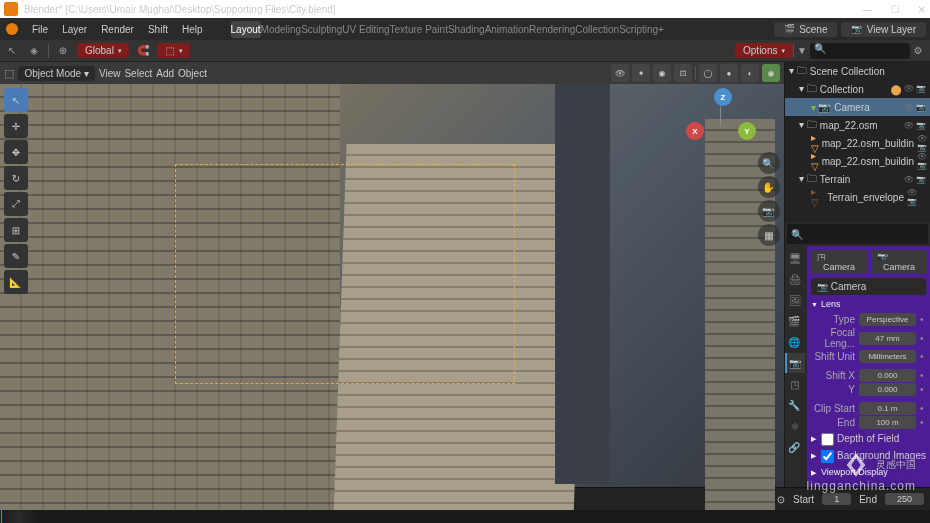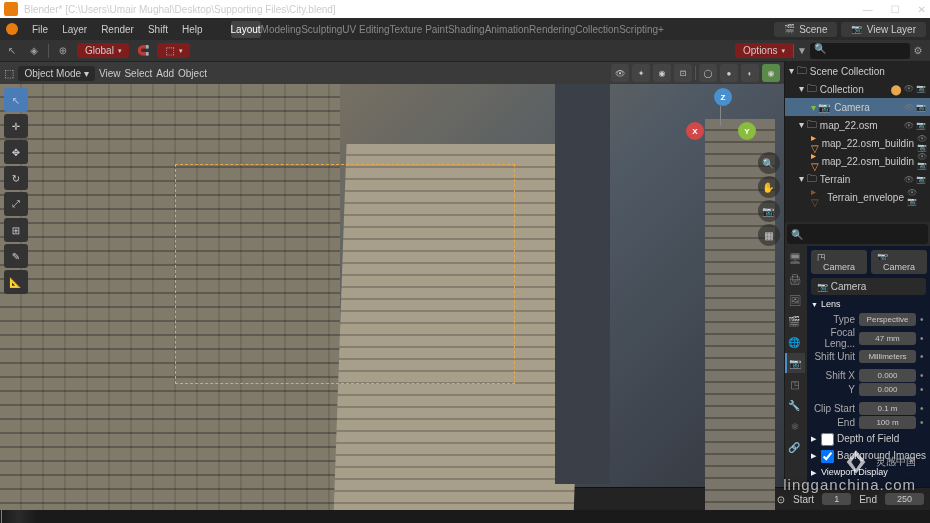--- a/index.html
+++ b/index.html
@@ -52,41 +52,41 @@
 .outliner .row{display:flex;align-items:center;height:18px;padding:0 4px;gap:3px}
 .outliner .row.sel{background:#4a6a8a}
 .tri{color:#ffa850}
 .cam{color:#89ba3e}
 .outliner .tog{margin-left:auto;display:flex;gap:2px;font-size:8px;color:#777}
 .searchbox{height:20px;background:#1a1a1a;margin:2px;border-radius:3px;display:flex;align-items:center;padding:0 4px}
 .props{flex:1;display:flex}
 .proptabs{width:22px;background:#2a2a2a;display:flex;flex-direction:column;gap:1px;padding-top:2px}
 .proptabs div{width:20px;height:20px;display:flex;align-items:center;justify-content:center;color:#888;cursor:pointer;font-size:10px}
 .proptabs div.active{background:#3a3a3a;color:#fff;border-left:2px solid #4a90d0}
-.propbody{flex:1;background:#0f172a;padding:4px;overflow:hidden}
+.propbody{flex:1;background:#4c1d95;padding:4px;overflow:hidden}
 .prophead{display:flex;gap:4px;margin-bottom:4px}
 .prophead span{background:#3a3a3a;padding:2px 6px;border-radius:3px;font-size:9px}
 .propfield{background:#2a2a2a;padding:3px 6px;border-radius:3px;margin-bottom:4px;font-size:9px}
 .section{font-size:9px;color:#eee;margin:4px 0;padding-left:10px;position:relative}
 .section:before{content:"▼";position:absolute;left:0;font-size:7px;top:2px}
 .section.closed:before{content:"▶"}
 .row2{display:flex;align-items:center;gap:4px;margin:1px 0;font-size:9px}
 .row2 .lbl{width:44px;text-align:right;color:#aaa}
 .row2 .val{flex:1;background:#4a4a4a;padding:2px 4px;border-radius:3px;text-align:center;font-size:8px}
 .row2 .dotend{width:6px;color:#888}
 .timeline{height:38px;background:#232323;border-top:1px solid #111;display:flex;flex-direction:column}
 .tl-top{height:22px;display:flex;align-items:center;padding:0 6px;gap:8px}
 .tl-top .play{display:flex;gap:2px;margin:0 auto}
 .tl-top .play div{width:16px;height:14px;background:#3a3a3a;border-radius:2px;display:flex;align-items:center;justify-content:center;font-size:8px;cursor:pointer}
 .tl-top .fld{background:#4a4a4a;padding:1px 12px;border-radius:3px;font-size:9px}
 .tl-bar{flex:1;background:linear-gradient(90deg,#1a1a1a 0,#2a2a2a 2%,#1a1a1a 4%);position:relative}
 .tl-bar .cur{position:absolute;left:1px;top:0;bottom:0;width:1px;background:#4a90d0}
 .watermark{position:absolute;right:14px;bottom:30px;color:#fff;font-size:18px;font-family:'Microsoft YaHei',sans-serif;opacity:.85;text-shadow:0 0 4px rgba(0,0,0,.6);display:flex;flex-direction:column;align-items:flex-end;pointer-events:none}
 .watermark .logo2{display:flex;align-items:center;gap:6px}
-.watermark .sub{font-size:15px;letter-spacing:1px}
+.watermark .sub{font-size:12px;letter-spacing:1px}
 </style>
 </head>
 <body>
 
 <div class="titlebar">
   <div class="icon"></div>
   <span>Blender* [C:\Users\Umair Mughal\Desktop\Supporting Files\City.blend]</span>
   <div class="controls">
     <span>—</span>
     <span>☐</span>

